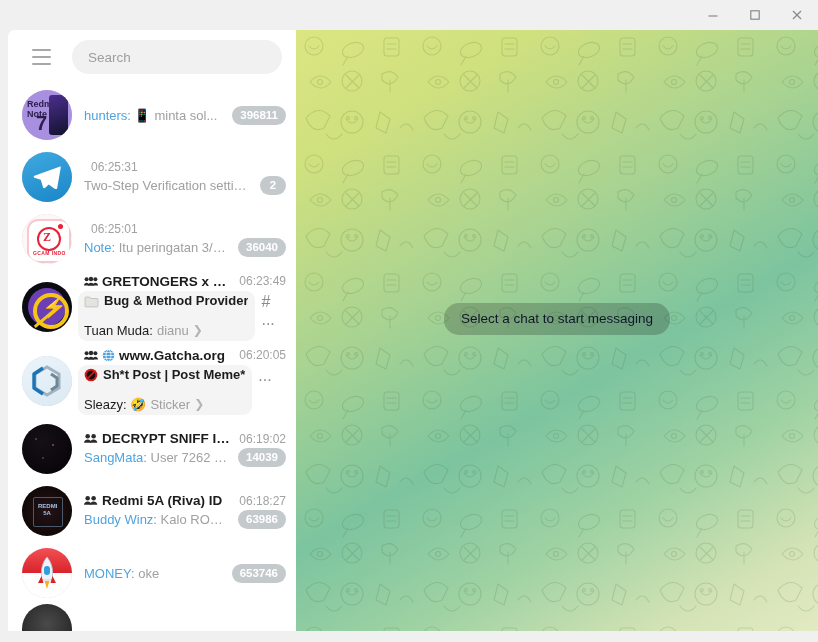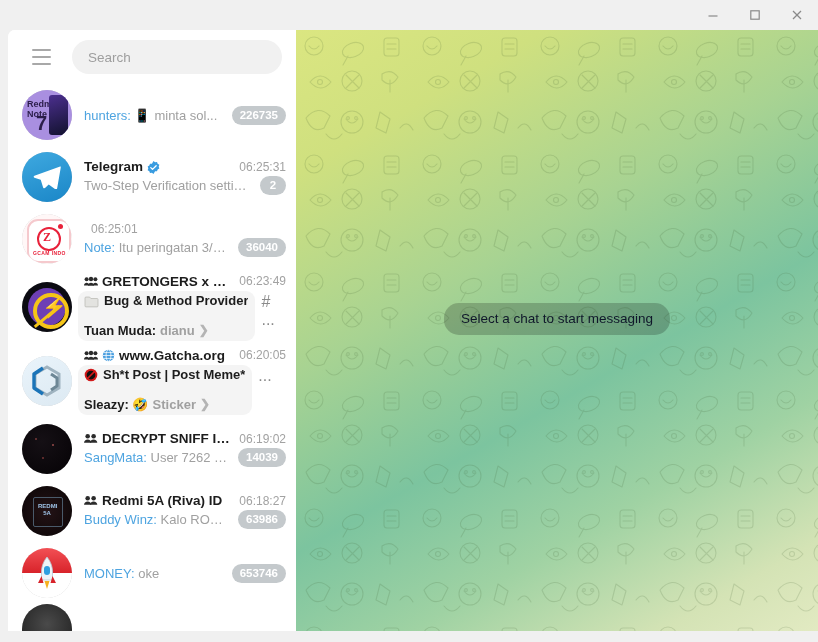--- a/index.html
+++ b/index.html
@@ -235,21 +235,20 @@
   .topic-ellipsis { color: #8a8a8a; font-weight: normal; margin-left: 6px; }
   .topic-sub {
     display: flex;
     align-items: flex-start;
     gap: 4px;
     font-size: 13px;
     color: #1c1c1c;
     white-space: nowrap;
     overflow: hidden;
     margin-top: 15px;
-    font-weight: bold;
   }
   .topic-sub .t-sender { color: #1c1c1c; }
   .topic-sub .t-msg { color: #a0a0a0; }
   .chev { color: #b4b4b4; font-size: 12px; }
 
   
   .chatpanel {
     position: absolute;
     left: 288px; top: 0;
     width: 522px;
@@ -328,40 +327,33 @@
           <div class="chat-row">
             <div class="avatar">
               <div class="av-inner" style="background:#a98fe0"></div>
               <div style="position:absolute;left:5px;top:9px;font:bold 9px 'Liberation Sans',sans-serif;color:#2b1d4a;line-height:10px">Redmi<br>Note</div>
               <div style="position:absolute;left:14px;top:22px;font:bold 20px 'Liberation Sans',sans-serif;color:#2b1d4a">7</div>
               <div style="position:absolute;right:4px;top:5px;width:19px;height:40px;border-radius:3px;background:linear-gradient(160deg,#4b2f8e,#12122e)"></div>
             </div>
             <div class="chat-body">
               <div class="chat-line2">
                 <span class="msg-text"><span class="msg-sender">hunters:</span> <span>📱 minta sol...</span></span>
-                <span class="badge">226735</span>
+                <span class="badge">396811</span>
               </div>
             </div>
           </div>
           <div class="chat-row">
             <div class="avatar">
               <div class="av-inner" style="background:linear-gradient(160deg,#3fa9e0,#1a86c7)"></div>
               <svg style="position:absolute;left:11px;top:13px" width="28" height="24" viewBox="0 0 24 21">
                 <path d="M23.5 1.3L1 9.4c-.9.3-.9 1.5 0 1.8l5.5 1.8 2.1 6.6c.3.8 1.3 1 1.9.4l3-3 5.6 4.1c.7.5 1.6.1 1.8-.7L24 2.4c.2-.9-.6-1.5-.5-1.1z" fill="#fff"></path>
               </svg>
             </div>
             <div class="chat-body">
               <div class="chat-line1">
-                <div class="name-group">
-                  <span class="chat-name">Telegram</span>
-                  <span class="verified"><svg width="13" height="13" viewBox="0 0 20 20">
-                      <path d="M10 0l2.4 1.8 3-.3 1 2.8 2.6 1.5-1 2.9 1 2.9-2.6 1.5-1 2.8-3-.3L10 20l-2.4-1.8-3 .3-1-2.8L1 14.2l1-2.9-1-2.9 2.6-1.5 1-2.8 3 .3z" fill="#399ce0"></path>
-                      <path d="M5.8 10.2l2.7 2.7 5.6-5.6" stroke="#fff" stroke-width="2" fill="none" stroke-linecap="round" stroke-linejoin="round"></path>
-                    </svg></span>
-                </div>
                 <span class="chat-time">06:25:31</span>
               </div>
               <div class="chat-line2">
                 <span class="msg-text"><span>Two-Step Verification setting...</span></span>
                 <span class="badge">2</span>
               </div>
             </div>
           </div>
           <div class="chat-row">
             <div class="avatar">

